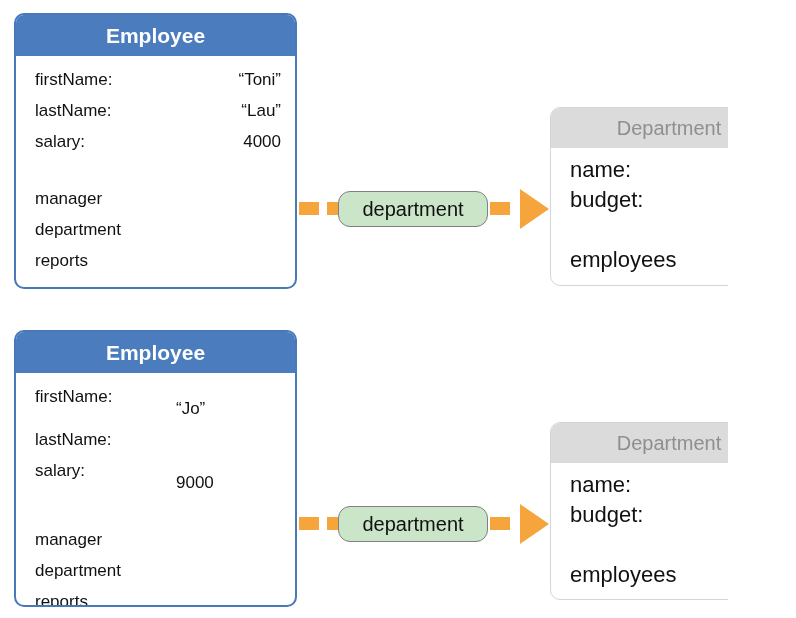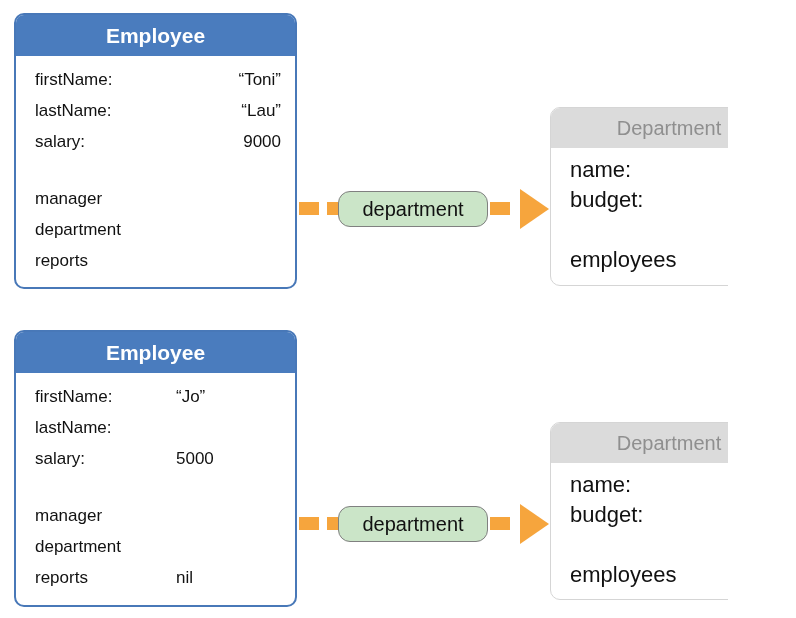--- a/index.html
+++ b/index.html
@@ -40,21 +40,21 @@
     background:var(--employee-header-bg);
     color:var(--employee-title-fg);
     font-size:21px; font-weight:bold;
     text-align:center;
     height:41px; line-height:41px;
   }
   .emp-body { padding:8px 14px 0 19px; font-size:17px; line-height:31px; }
   .row { display:flex; }
   .value { margin-left:auto; white-space:pre; }
   .values-left .label { width:141px; flex:none; }
-  .values-left .value { margin-left:0; }
+  .values-left .value { margin-left:0;margin-top:12px; }
   .emp-spacer { height:26px; }
 
   
   .dept-card {
     position:absolute;
     left:550px; width:238px;
     background:#FFFFFF;
     border:1.5px solid var(--department-border);
     border-radius:10px;
     overflow:hidden;
@@ -111,21 +111,21 @@
       <div class="row">
         <span class="label">firstName:</span>
         <span class="value">“Toni”</span>
       </div>
       <div class="row">
         <span class="label">lastName:</span>
         <span class="value">“Lau”</span>
       </div>
       <div class="row">
         <span class="label">salary:</span>
-        <span class="value">9000</span>
+        <span class="value">4000</span>
       </div>
       <div class="emp-spacer"></div>
       <div class="row">
         <span class="label">manager</span>
         <span class="value"></span>
       </div>
       <div class="row">
         <span class="label">department</span>
         <span class="value"></span>
       </div>
@@ -158,21 +158,21 @@
     <div class="emp-body">
       <div class="row">
         <span class="label">firstName:</span>
         <span class="value">“Jo”</span>
       </div>
       <div class="row">
         <span class="label">lastName:</span>
       </div>
       <div class="row">
         <span class="label">salary:</span>
-        <span class="value">5000</span>
+        <span class="value">9000</span>
       </div>
       <div class="emp-spacer"></div>
       <div class="row">
         <span class="label">manager</span>
         <span class="value"></span>
       </div>
       <div class="row">
         <span class="label">department</span>
         <span class="value"></span>
       </div>

